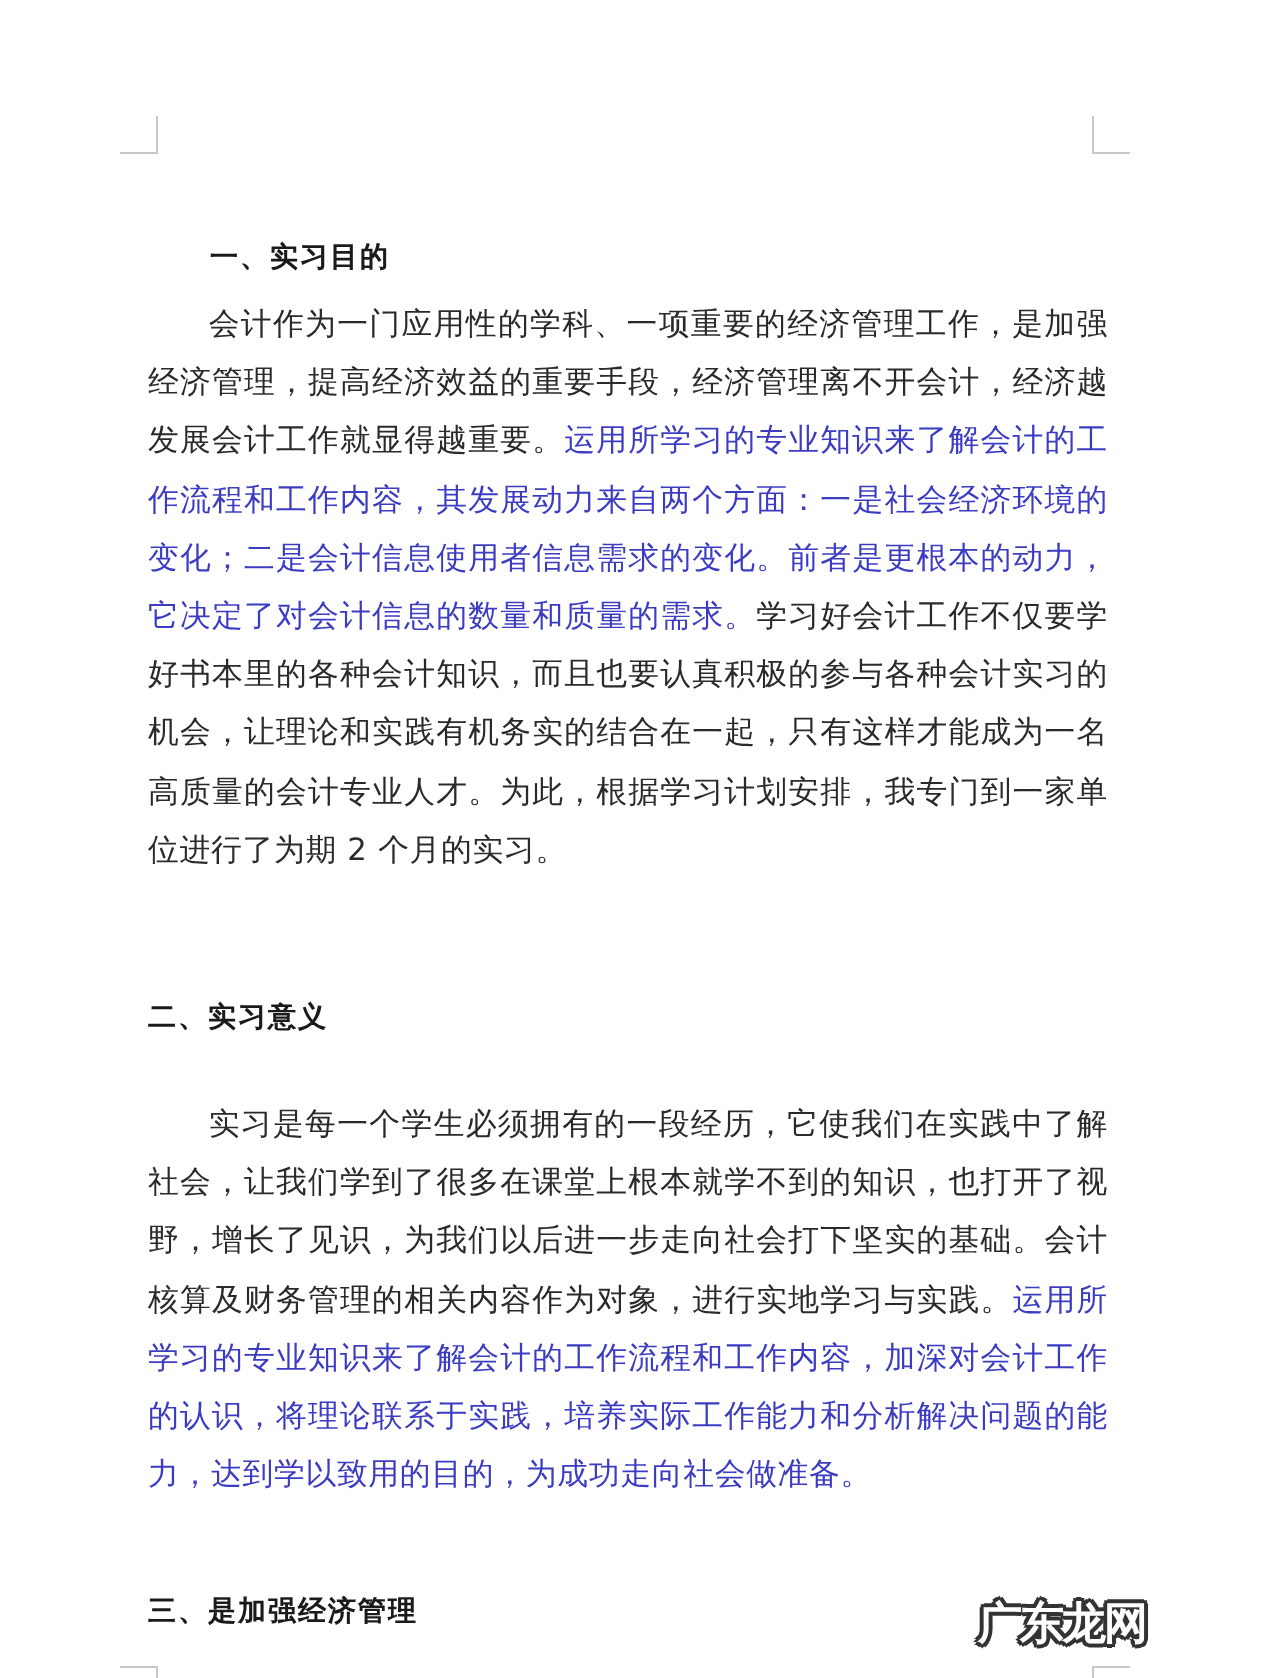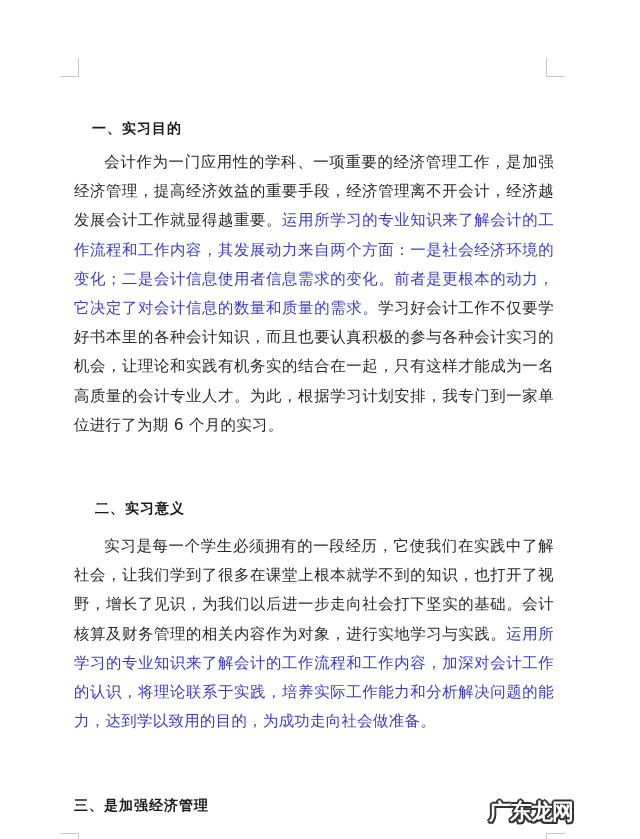--- a/index.html
+++ b/index.html
@@ -4,43 +4,43 @@
 <style>
   html, body { margin: 0; padding: 0; background: #ffffff; }
   body { width: 640px; height: 839px; position: relative; overflow: hidden;
          font-family: "DejaVu Sans", sans-serif; color: #222; }
   .corner { position: absolute; width: 18px; height: 18px; border-color: #c8c8c8; border-style: solid; border-width: 0; }
   .c-tl { left: 60px; top: 58px; border-right-width: 1px; border-bottom-width: 1px; }
   .c-tr { left: 546px; top: 58px; border-left-width: 1px; border-bottom-width: 1px; }
   .c-bl { left: 60px; top: 833px; border-right-width: 1px; border-top-width: 1px; height: 10px; }
   .c-br { left: 546px; top: 833px; border-left-width: 1px; border-top-width: 1px; height: 10px; }
   h2 { font-family: "DejaVu Serif", serif; font-weight: bold; font-size: 14px; margin: 0; letter-spacing: 1px; color: #1a1a1a; }
-  .h1 { position: absolute; left: 92px; top: 120px; }
-  .h2 { position: absolute; left: 74px; top: 500px; margin-left: 21px; }
+  .h1 { position: absolute; left: 105px; top: 120px; }
+  .h2 { position: absolute; left: 74px; top: 500px; }
   .h3 { position: absolute; left: 74px; top: 797px; }
   .para { position: absolute; left: 74px; width: 480px; font-size: 15.4px; line-height: 29.2px;
           text-align: justify; text-align-last: left; letter-spacing: 0.35px; color: #2a2a2a; }
   .p1 { top: 148px; }
-  .p2 { top: 532px; }
+  .p2 { top: 548px; }
   .indent { display: inline-block; width: 30px; }
   .blue { color: #3c3cc2; }
   .watermark { position: absolute; left: 489px; top: 797px; font-size: 22px; font-weight: bold;
                color: #ffffff; letter-spacing: -1px;
                text-shadow: -1.5px -1.5px 0 #333, 1.5px -1.5px 0 #333, -1.5px 1.5px 0 #333, 1.5px 1.5px 0 #333, 0 2px 0 #333, 2px 0 0 #333, -2px 0 0 #333, 0 -2px 0 #333;
                font-family: Liberation Sans, sans-serif; }
 </style>
 </head>
 <body>
 
 <div class="corner c-tl"></div>
 <div class="corner c-tr"></div>
 <div class="corner c-bl"></div>
 <div class="corner c-br"></div>
 
 <h2 class="h1">一、实习目的</h2>
-<div class="para p1"><span class="indent"></span><span>会计作为一门应用性的学科、一项重要的经济管理工作，是加强经济管理，提高经济效益的重要手段，经济管理离不开会计，经济越发展会计工作就显得越重要。</span><span class="blue">运用所学习的专业知识来了解会计的工作流程和工作内容，其发展动力来自两个方面：一是社会经济环境的变化；二是会计信息使用者信息需求的变化。前者是更根本的动力，它决定了对会计信息的数量和质量的需求。</span><span>学习好会计工作不仅要学好书本里的各种会计知识，而且也要认真积极的参与各种会计实习的机会，让理论和实践有机务实的结合在一起，只有这样才能成为一名高质量的会计专业人才。为此，根据学习计划安排，我专门到一家单位进行了为期 6 个月的实习。</span></div>
+<div class="para p1"><span class="indent"></span><span>会计作为一门应用性的学科、一项重要的经济管理工作，是加强经济管理，提高经济效益的重要手段，经济管理离不开会计，经济越发展会计工作就显得越重要。</span><span class="blue">运用所学习的专业知识来了解会计的工作流程和工作内容，其发展动力来自两个方面：一是社会经济环境的变化；二是会计信息使用者信息需求的变化。前者是更根本的动力，它决定了对会计信息的数量和质量的需求。</span><span>学习好会计工作不仅要学好书本里的各种会计知识，而且也要认真积极的参与各种会计实习的机会，让理论和实践有机务实的结合在一起，只有这样才能成为一名高质量的会计专业人才。为此，根据学习计划安排，我专门到一家单位进行了为期 2 个月的实习。</span></div>
 
 <h2 class="h2">二、实习意义</h2>
 <div class="para p2"><span class="indent"></span><span>实习是每一个学生必须拥有的一段经历，它使我们在实践中了解社会，让我们学到了很多在课堂上根本就学不到的知识，也打开了视野，增长了见识，为我们以后进一步走向社会打下坚实的基础。会计核算及财务管理的相关内容作为对象，进行实地学习与实践。</span><span class="blue">运用所学习的专业知识来了解会计的工作流程和工作内容，加深对会计工作的认识，将理论联系于实践，培养实际工作能力和分析解决问题的能力，达到学以致用的目的，为成功走向社会做准备。</span></div>
 
 <h2 class="h3">三、是加强经济管理</h2>
 
 <div class="watermark">广东龙网</div>
 
 </body></html>

